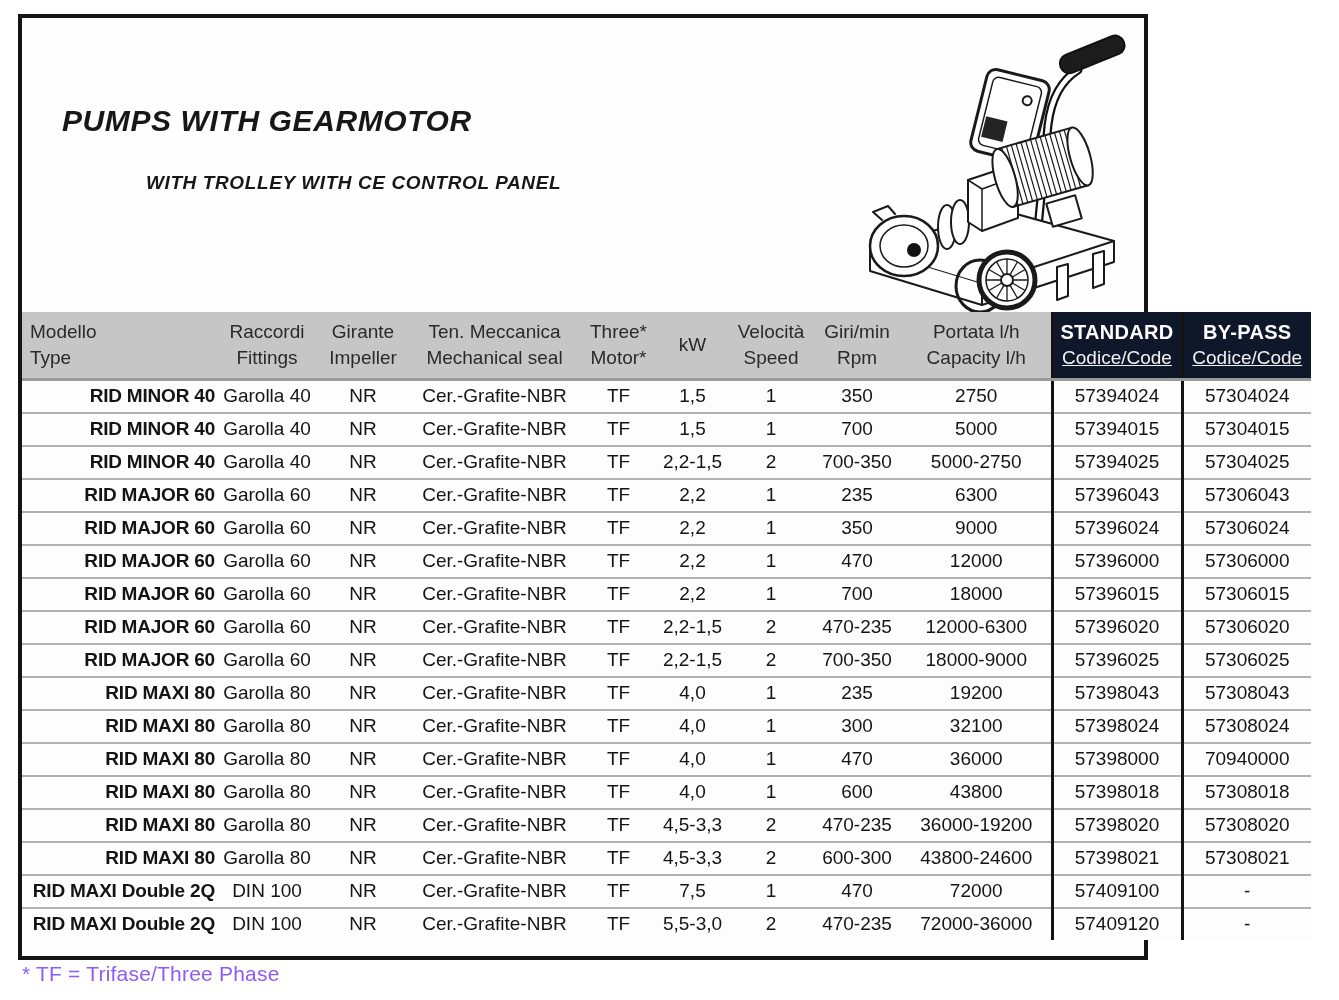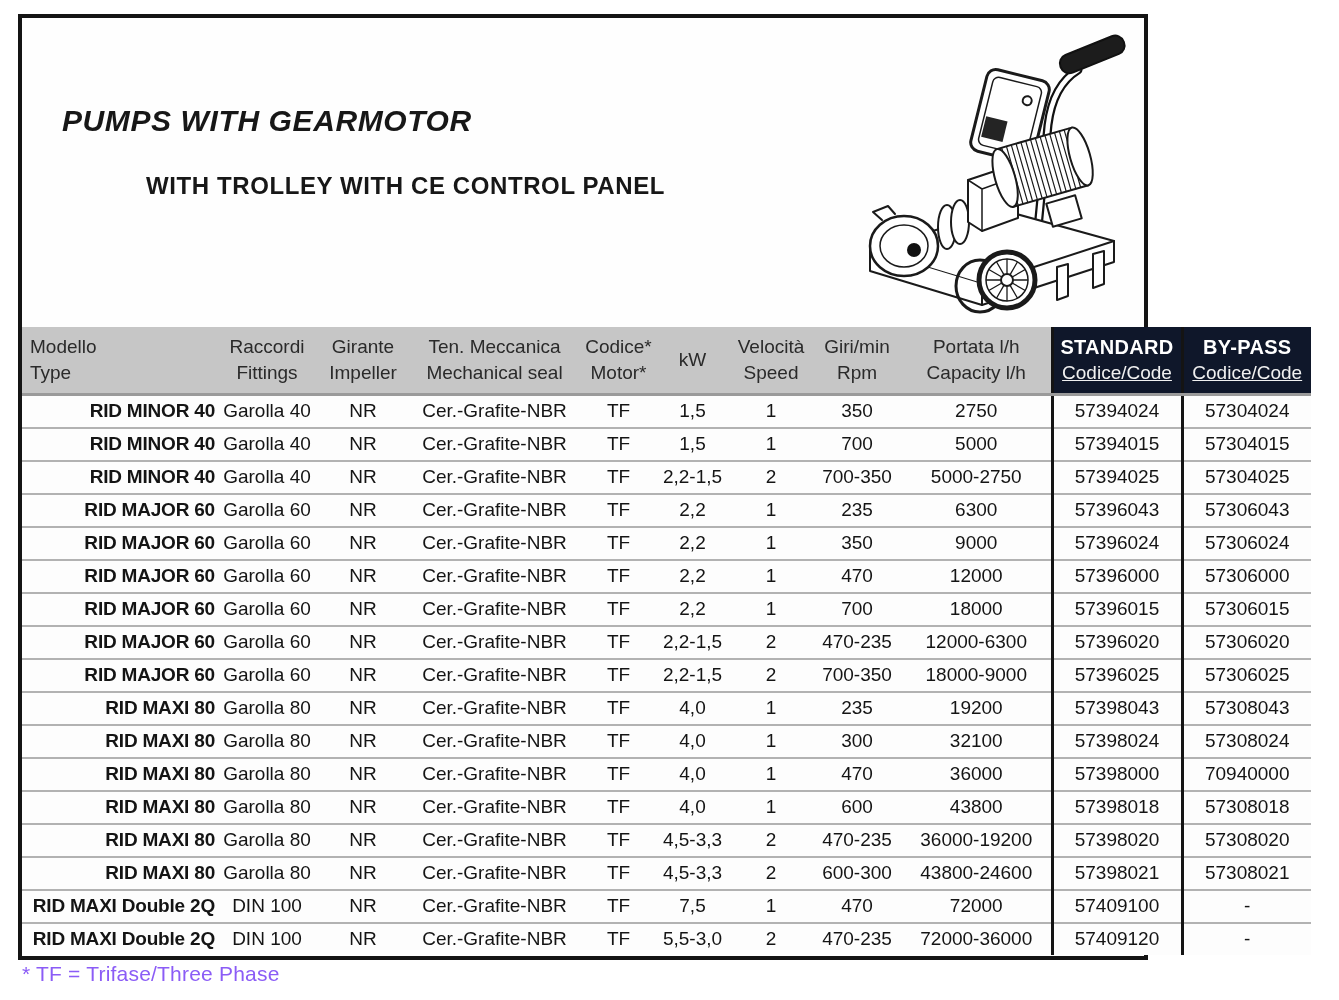--- a/index.html
+++ b/index.html
@@ -13,27 +13,27 @@
     position:absolute;left:18px;top:14px;width:1130px;height:946px;
     border:4px solid #141414;box-sizing:border-box;background:#fefefe;
   }
   .title1{
     position:absolute;left:40px;top:86px;
     font-size:30px;font-weight:bold;font-style:italic;letter-spacing:.6px;color:#171717;
     white-space:nowrap;
   }
   .title2{
     position:absolute;left:124px;top:154px;
-    font-size:24px;font-weight:bold;letter-spacing:.6px;color:#171717;
+    font-size:19px;font-weight:bold;font-style:italic;letter-spacing:.6px;color:#171717;
     white-space:nowrap;
   }
   .illus{position:absolute;right:4px;top:0px;width:288px;height:302px;}
 
   table.spec{
-    position:absolute;left:0;bottom:1px;width:1289px;
+    position:absolute;left:0;bottom:16px;width:1289px;
     border-collapse:collapse;table-layout:fixed;
     font-size:19px;line-height:1.2;padding-left:46px;
   }
   col.c0{width:193px}col.c1{width:104px}col.c2{width:88px}col.c3{width:175px}
   col.c4{width:73px}col.c5{width:75px}col.c6{width:82px}col.c7{width:90px}
   col.c8{width:150px}col.c9{width:130px}col.c10{width:129px}
   th,td{padding:0;white-space:nowrap;overflow:hidden;}
   thead th{
     background:#c6c6c6;height:66px;font-weight:normal;color:#2a2a2a;
     vertical-align:middle;border-bottom:3px solid #9a9a9a;
@@ -158,21 +158,21 @@
             </div>
           </th>
           <th class="c3">
             <div class="hw">
               <span class="h1">Ten. Meccanica</span>
               <span class="h2">Mechanical seal</span>
             </div>
           </th>
           <th class="c4">
             <div class="hw">
-              <span class="h1">Codice*</span>
+              <span class="h1">Three*</span>
               <span class="h2">Motor*</span>
             </div>
           </th>
           <th class="c5">
             <div class="hw">
               <span class="h1">kW</span>
             </div>
           </th>
           <th class="c6">
             <div class="hw">

